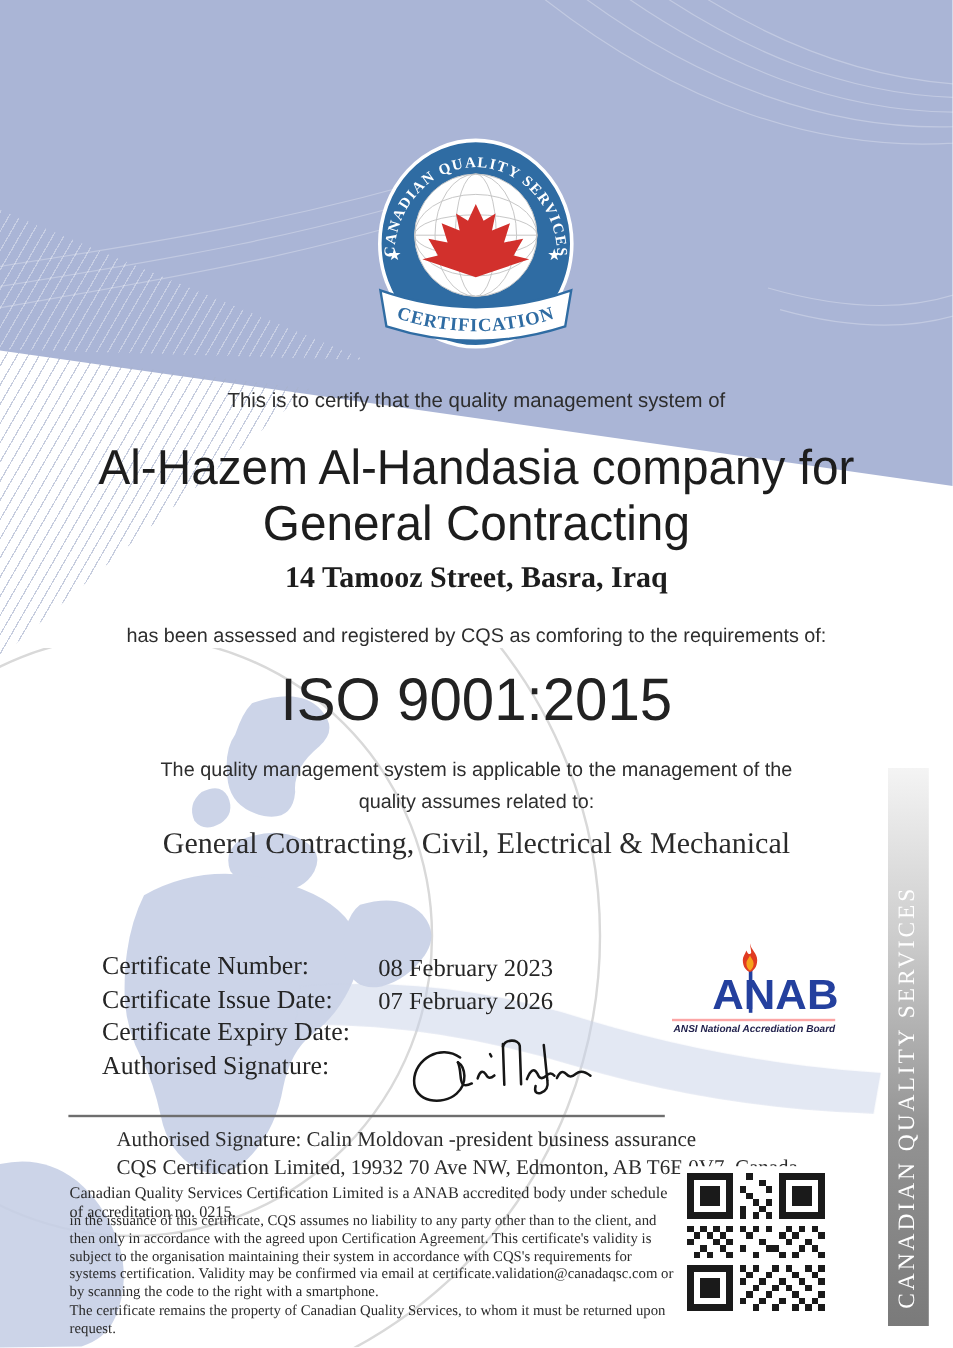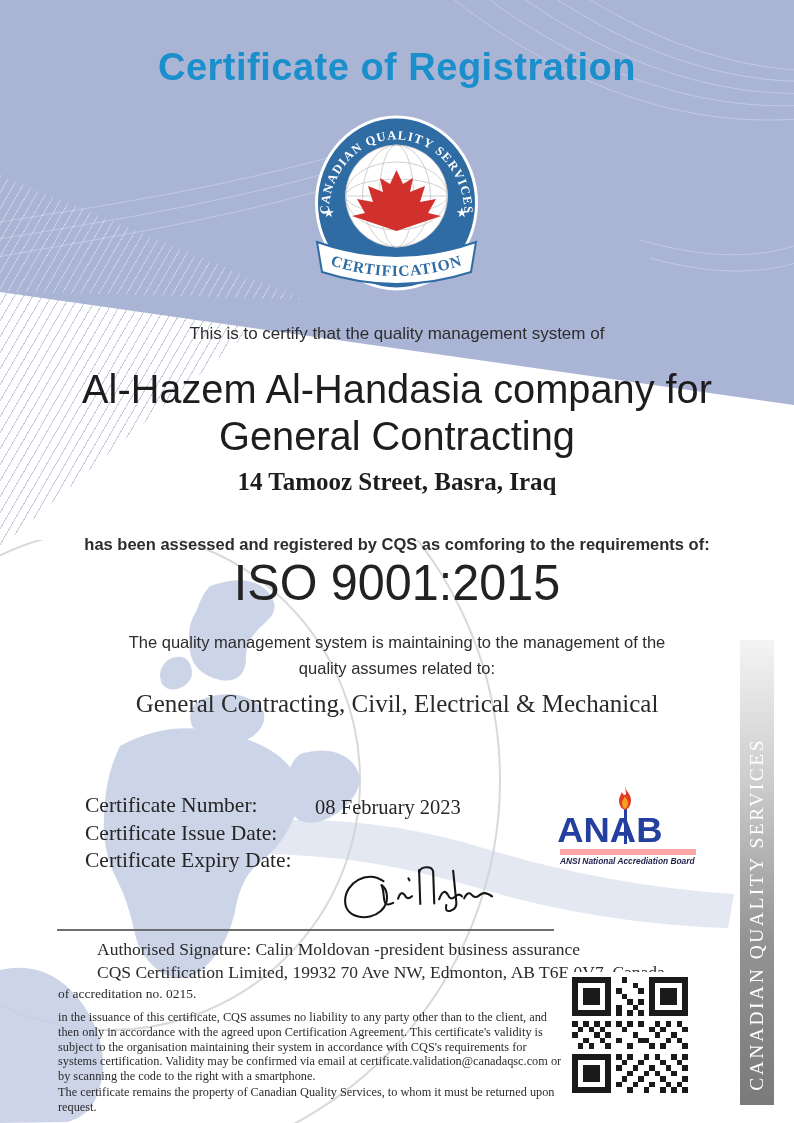--- a/index.html
+++ b/index.html
@@ -27,40 +27,40 @@
   .cert-title{
     position:absolute;left:0;top:46px;width:794px;text-align:center;
     font-size:38px;font-weight:bold;color:#1b8fcb;letter-spacing:.5px;
   }
   .logo-wrap{position:absolute;left:313px;top:114px;width:167px;height:178px;}
   
   .t-center{position:absolute;left:0;width:794px;text-align:center;color:#2d2d2d;}
   .intro{top:324px;font-size:17px;}
   .company{top:366px;font-size:41px;line-height:47px;color:#1d1d1d;transform:scaleX(.97);}
   .address{top:468px;font-family:"Liberation Serif",serif;font-size:25px;color:#1d1d1d;font-weight:bold;}
-  .assessed{top:535px;font-size:16.5px;font-weight:bold;}
+  .assessed{top:521px;font-size:16.5px;}
   .standard{top:554px;font-size:50px;color:#222;transform:scaleX(.97);}
   .scopeintro{top:629px;font-size:16.5px;line-height:26px;}
   .scope{top:690px;font-family:"Liberation Serif",serif;font-size:25px;color:#2a2a2a;}
   
   .globe{position:absolute;left:0;top:540px;z-index:0;}
   .content-layer{position:absolute;left:0;top:0;width:794px;height:1123px;z-index:2;}
   
   .detail-labels{position:absolute;left:85px;top:792px;
     font-family:"Liberation Serif",serif;font-size:21.5px;color:#252525;line-height:27.5px;}
   .detail-values{position:absolute;left:278px;top:794px;width:220px;text-align:center;
     font-family:"Liberation Serif",serif;font-size:20.5px;color:#252525;line-height:27.5px;}
   .signature{position:absolute;left:338px;top:858px;transform:rotate(-2deg);}
   
-  .anab{position:absolute;left:560px;top:812px;width:136px;background:#fff;text-align:left;}
+  .anab{position:absolute;left:560px;top:812px;width:136px;background:#fff;text-align:right;}
   .anab-word{position:relative;font-size:35px;font-weight:bold;color:#24409e;
     letter-spacing:0px;line-height:36px;transform:scaleX(1.04);}
   .anab-pole{position:absolute;left:64px;top:-12px;width:3px;height:44px;background:#24409e;}
   .anab-flame{position:absolute;left:53px;top:-26px;}
-  .anab-tag{margin-top:1px;border-top:6px solid #fca5a5;padding-top:1px;
+  .anab-tag{margin-top:1px;border-top:2px solid #fca5a5;padding-top:1px;
     font-size:8.4px;font-style:italic;font-weight:bold;color:#23234e;white-space:nowrap;}
   
   .divider{position:absolute;left:57px;top:929px;width:497px;height:2px;background:#6e6e6e;}
   .foot-sig{position:absolute;left:58px;top:938px;font-family:"Liberation Serif",serif;
     font-size:17.5px;color:#2b2b2b;line-height:23px;margin-left:39px;}
   .foot-accred{position:absolute;left:58px;top:986px;font-family:"Liberation Serif",serif;
     font-size:13.5px;color:#2b2b2b;line-height:16px;}
   .foot-disc{position:absolute;left:58px;top:1010px;width:508px;font-family:"Liberation Serif",serif;
     font-size:12.3px;color:#2b2b2b;line-height:14.8px;}
   .foot-prop{position:absolute;left:58px;top:1085px;width:520px;font-family:"Liberation Serif",serif;
@@ -121,21 +121,20 @@
         <path d="M650 258 C 715 276 765 274 805 260"></path>
         <path d="M-20 260 C 120 235 260 215 420 160"></path>
         <path d="M-20 242 C 115 220 250 200 405 150"></path>
         <path d="M-20 225 C 110 205 240 186 390 140"></path>
       </g>
     </svg>
 
     <div class="stripes-onblue"></div>
     <div class="stripes-wedge"></div>
 
-    <div class="cert-title">Certificate of Registration</div>
 
     <div class="logo-wrap">
       <svg width="167" height="178" viewBox="0 0 167 178">
         <ellipse cx="83.5" cy="89" rx="80" ry="86" fill="#2f6ca3" stroke="#ffffff" stroke-width="3"></ellipse>
 
         <circle cx="83.5" cy="82" r="51" fill="#ffffff"></circle>
         <g fill="none" stroke="#c4c4c4" stroke-width="0.8">
           <ellipse cx="83.5" cy="82" rx="17" ry="51"></ellipse>
           <ellipse cx="83.5" cy="82" rx="34" ry="51"></ellipse>
           <ellipse cx="83.5" cy="82" rx="51" ry="51"></ellipse>
@@ -166,32 +165,34 @@
 
     <div class="t-center intro">This is to certify that the quality management system of</div>
     <div class="t-center company">
       <div>Al-Hazem Al-Handasia company for</div>
       <div>General Contracting</div>
     </div>
     <div class="t-center address">14 Tamooz Street, Basra, Iraq</div>
     <div class="t-center assessed">has been assessed and registered by CQS as comforing to the requirements of:</div>
     <div class="t-center standard">ISO 9001:2015</div>
     <div class="t-center scopeintro">
-      <div>The quality management system is maintaining to the management of the</div>
+      <div>The quality management system is applicable to the management of the</div>
       <div>quality assumes related to:</div>
     </div>
     <div class="t-center scope">General Contracting, Civil, Electrical &amp; Mechanical</div>
 
     <div class="detail-labels">
       <div>Certificate Number:</div>
       <div>Certificate Issue Date:</div>
       <div>Certificate Expiry Date:</div>
+      <div>Authorised Signature:</div>
     </div>
     <div class="detail-values">
       <div>08 February 2023</div>
+      <div>07 February 2026</div>
     </div>
 
     <div class="signature">
       <svg width="160" height="72" viewBox="0 0 160 72">
         <g fill="none" stroke="#161616" stroke-width="2.1" stroke-linecap="round">
           <path d="M46 22 C 30 10 8 22 7 40 C 6 58 30 62 42 52 C 52 44 50 30 44 26"></path>
           <path d="M44 26 C 48 36 42 50 55 44"></path>
           <path d="M60 40 q 3 -9 7 -3 q 2 5 7 1"></path>
           <path d="M71 20 l 1 2"></path>
           <path d="M82 12 L 82 46"></path>
@@ -212,20 +213,21 @@
       </svg>
       <div class="anab-tag">ANSI National Accrediation Board</div>
     </div>
 
     <div class="divider"></div>
     <div class="foot-sig">
       <div>Authorised Signature: Calin Moldovan -president business assurance</div>
       <div>CQS Certification Limited, 19932 70 Ave NW, Edmonton, AB T6E 0V7, Canada</div>
     </div>
     <div class="foot-accred">
+      <div>Canadian Quality Services Certification Limited is a ANAB accredited body under schedule</div>
       <div> of accreditation no. 0215.</div>
     </div>
     <div class="foot-disc">in the issuance of this certificate, CQS assumes no liability to any party other than to the client, and then only in accordance with the agreed upon Certification Agreement. This certificate's validity is subject to the organisation maintaining their system in accordance with CQS's requirements for systems certification. Validity may be confirmed via email at certificate.validation@canadaqsc.com or by scanning the code to the right with a smartphone.</div>
     <div class="foot-prop">The certificate remains the property of Canadian Quality Services, to whom it must be returned upon request.</div>
 
     <div class="qr">
       <svg width="126" height="126" viewBox="-1 -1 23 23" shape-rendering="crispEdges">
         <rect x="-1" y="-1" width="23" height="23" fill="#ffffff"></rect>
         <g fill="#1a1a1a">
           <path d="M0 0h7v7h-7z M1 1v5h5v-5z" fill-rule="evenodd"></path>

